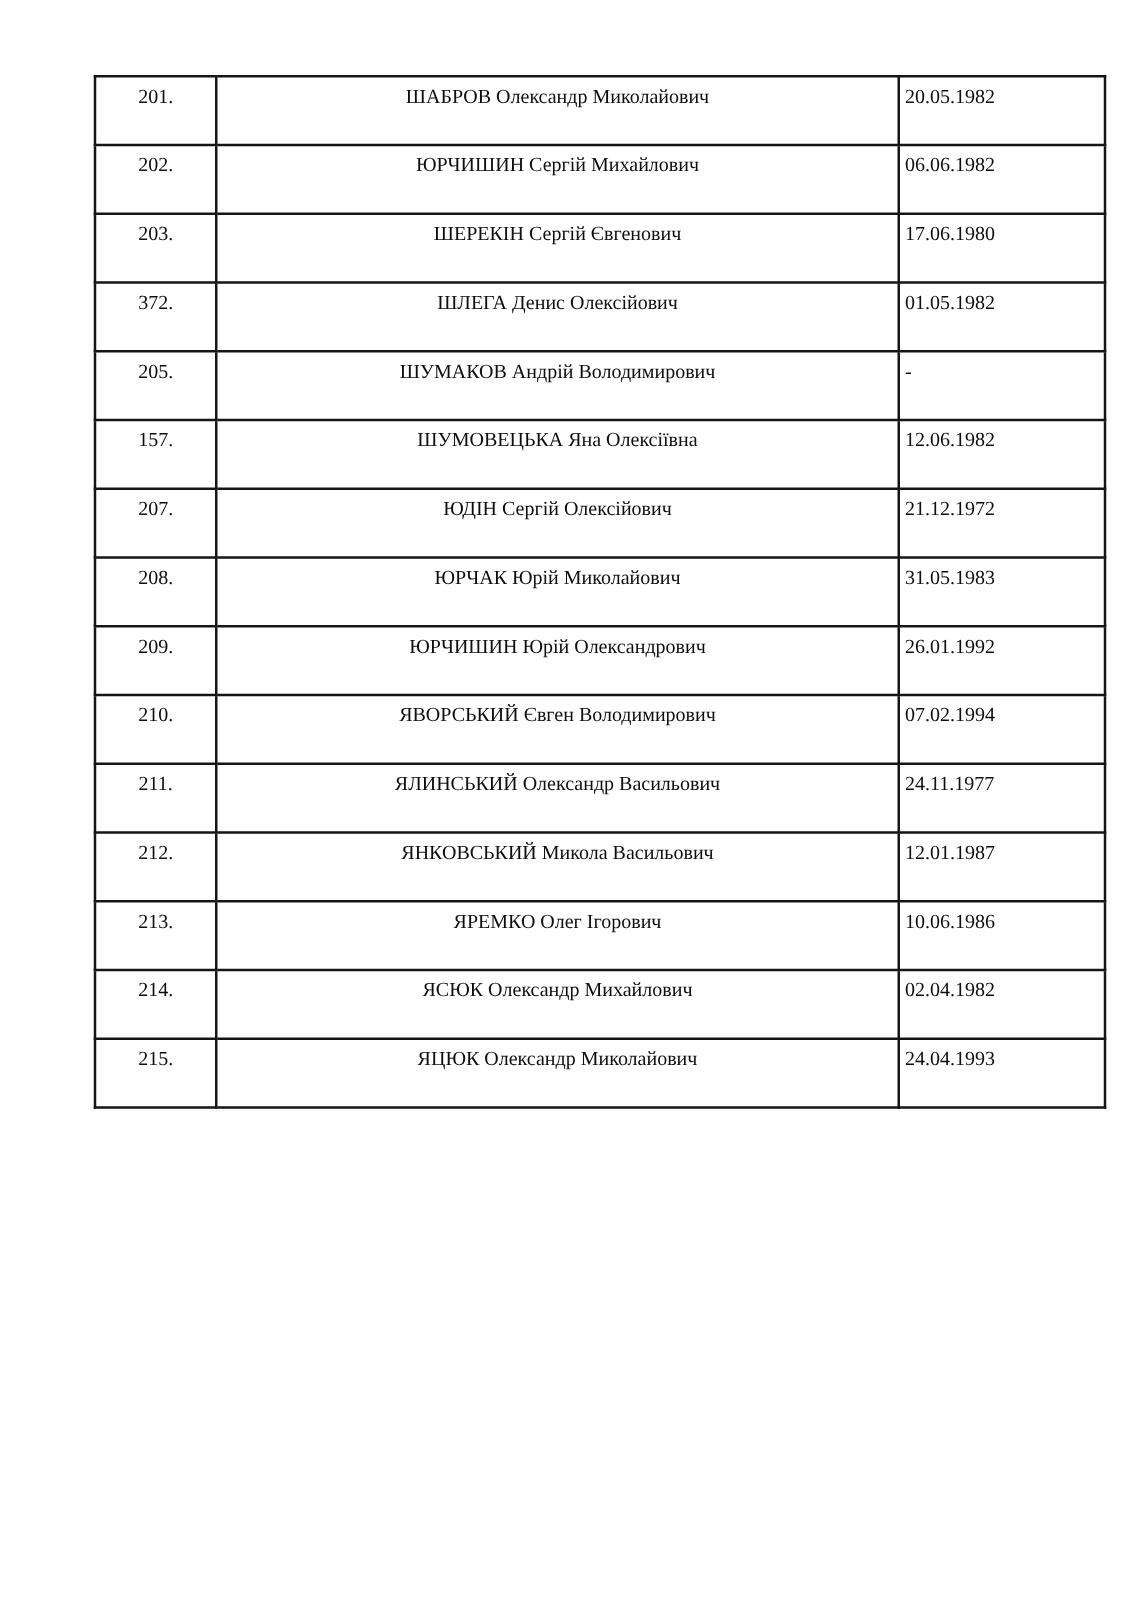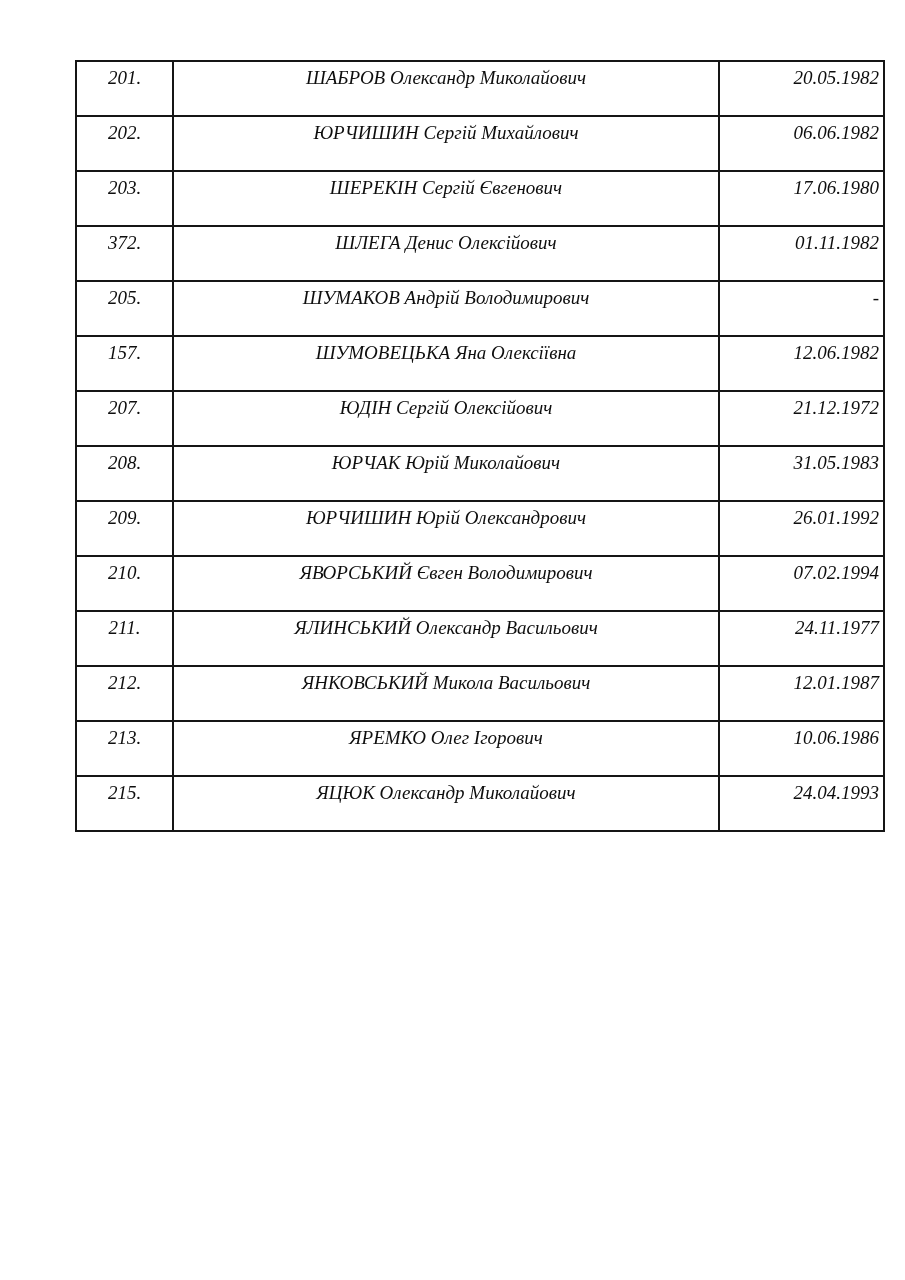--- a/index.html
+++ b/index.html
@@ -20,41 +20,40 @@
     position: absolute;
     left: 75px;
     top: 60px;
     width: 778px;
     height: 596px;
     border-collapse: collapse;
     table-layout: fixed;
   }
   table.persons td {
     border: 2px solid #151515;
-    font-size: 19px;
+    font-size: 16px;
     line-height: 24px;
     vertical-align: top;
     padding: 4px 4px 10px 4px;
     height: 39px;
     overflow: hidden;
     white-space: nowrap;
-    font-style: italic;
   }
   td.num {
     width: 87px;
     text-align: center;
   }
   td.name {
     width: 536px;
     text-align: center;
     padding-left: 10px;
   }
   td.dob {
     width: 155px;
-    text-align: right;
+    text-align: left;
   }
 </style>
 </head>
 <body>
 
 <div class="page">
   <table class="persons">
     <tbody>
         <tr>
           <td class="num">201.</td>
@@ -67,21 +66,21 @@
           <td class="dob">06.06.1982</td>
         </tr>
         <tr>
           <td class="num">203.</td>
           <td class="name">ШЕРЕКІН Сергій Євгенович</td>
           <td class="dob">17.06.1980</td>
         </tr>
         <tr>
           <td class="num">372.</td>
           <td class="name">ШЛЕГА Денис Олексійович</td>
-          <td class="dob">01.11.1982</td>
+          <td class="dob">01.05.1982</td>
         </tr>
         <tr>
           <td class="num">205.</td>
           <td class="name">ШУМАКОВ Андрій Володимирович</td>
           <td class="dob">-</td>
         </tr>
         <tr>
           <td class="num">157.</td>
           <td class="name">ШУМОВЕЦЬКА Яна Олексіївна</td>
           <td class="dob">12.06.1982</td>
@@ -115,19 +114,24 @@
           <td class="num">212.</td>
           <td class="name">ЯНКОВСЬКИЙ Микола Васильович</td>
           <td class="dob">12.01.1987</td>
         </tr>
         <tr>
           <td class="num">213.</td>
           <td class="name">ЯРЕМКО Олег Ігорович</td>
           <td class="dob">10.06.1986</td>
         </tr>
         <tr>
+          <td class="num">214.</td>
+          <td class="name">ЯСЮК Олександр Михайлович</td>
+          <td class="dob">02.04.1982</td>
+        </tr>
+        <tr>
           <td class="num">215.</td>
           <td class="name">ЯЦЮК Олександр Миколайович</td>
           <td class="dob">24.04.1993</td>
         </tr>
       </tbody>
   </table>
 </div>
 
 </body></html>

